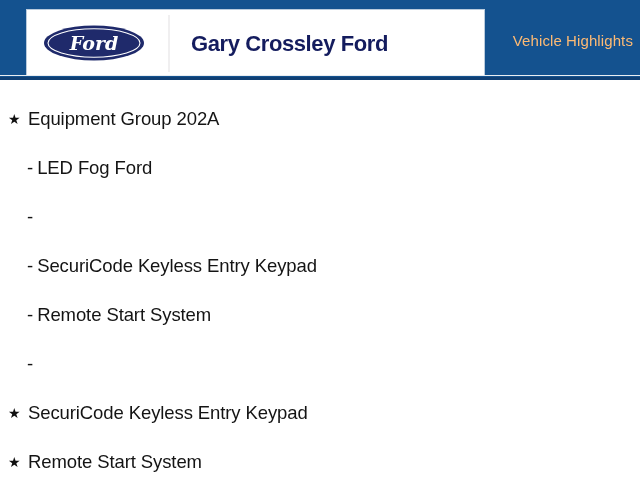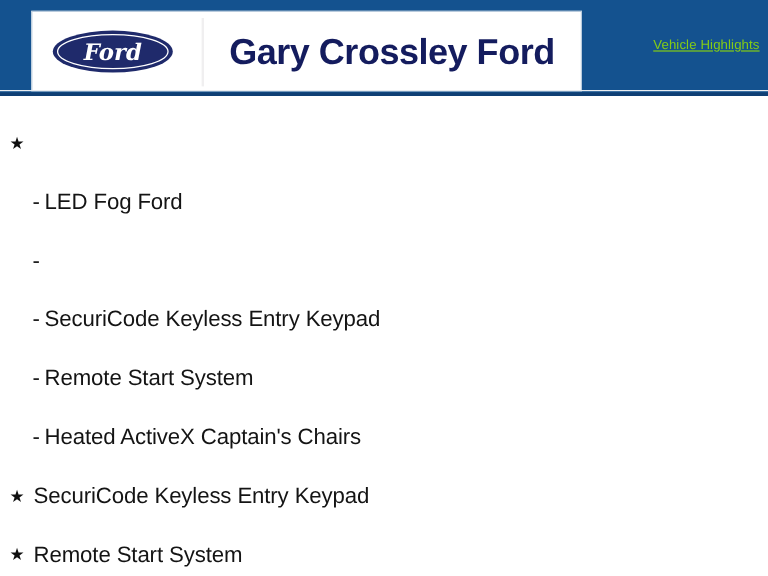--- a/index.html
+++ b/index.html
@@ -84,38 +84,37 @@
   }
 
   .dealer-name {
     position: absolute;
     left: 164px;
     top: 12px;
     width: 280px;
     height: 44px;
     line-height: 44px;
     font-family: "Liberation Sans", sans-serif;
-    font-size: 30px;
+    font-size: 22px;
     font-weight: bold;
     letter-spacing: -0.4px;
     color: #141c5e;
     white-space: nowrap;
   }
 
   
   .header-label {
     position: absolute;
     right: 7px;
     top: 32px;
-    font-size: 11px;
+    font-size: 15px;
     font-weight: normal;
-    color: #84cc16;
+    color: #fdba74;
     letter-spacing: 0.1px;
     white-space: nowrap;
-    text-decoration: underline;
   }
 
   
   .highlights-list {
     position: absolute;
     left: 0;
     top: 94px;
     width: 640px;
   }
 
@@ -184,20 +183,21 @@
 
     <div class="header-hairline"></div>
     <div class="header-bottom-rule"></div>
 
     <div class="header-label">Vehicle Highlights</div>
   </div>
 
   <div class="highlights-list" id="highlights-list">
       <div class="highlight-row level-top">
         <span class="bullet-star">★</span>
+        <span class="row-label">Equipment Group 202A</span>
       </div>
       <div class="highlight-row level-sub">
         <span class="bullet-star"></span>
         <span class="dash-prefix">-</span>
         <span class="row-label">LED Fog Ford</span>
       </div>
       <div class="highlight-row level-sub">
         <span class="bullet-star"></span>
         <span class="dash-prefix">-</span>
       </div>
@@ -207,21 +207,20 @@
         <span class="row-label">SecuriCode Keyless Entry Keypad</span>
       </div>
       <div class="highlight-row level-sub">
         <span class="bullet-star"></span>
         <span class="dash-prefix">-</span>
         <span class="row-label">Remote Start System</span>
       </div>
       <div class="highlight-row level-sub">
         <span class="bullet-star"></span>
         <span class="dash-prefix">-</span>
-        <span class="row-label">Heated ActiveX Captain's Chairs</span>
       </div>
       <div class="highlight-row level-top">
         <span class="bullet-star">★</span>
         <span class="row-label">SecuriCode Keyless Entry Keypad</span>
       </div>
       <div class="highlight-row level-top">
         <span class="bullet-star">★</span>
         <span class="row-label">Remote Start System</span>
       </div>
     </div>

